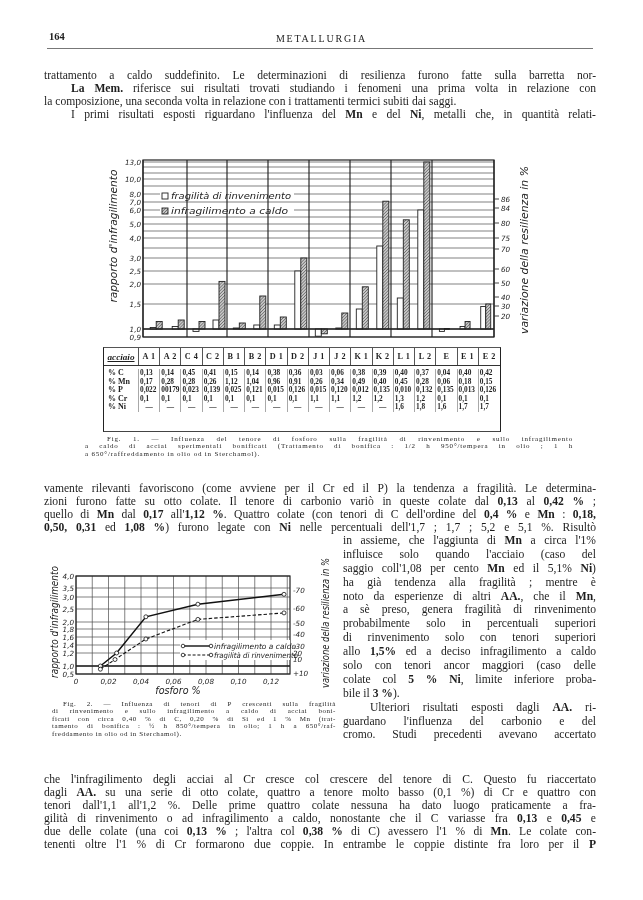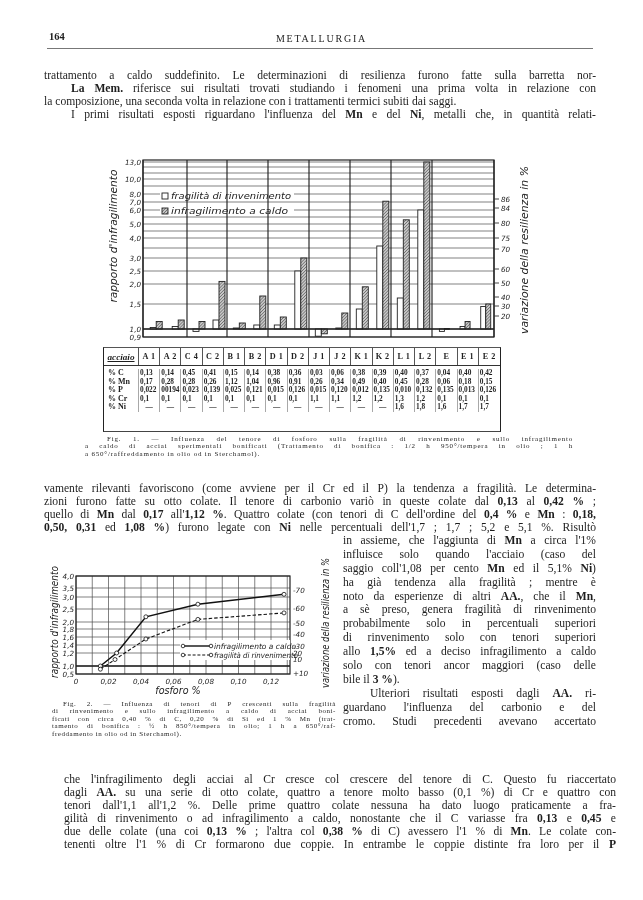--- a/index.html
+++ b/index.html
@@ -15,21 +15,21 @@
   .block { font-size: 11.6px; }
   .block .ln { height: 13px; line-height: 13px; text-align: justify; text-align-last: justify; overflow: hidden; }
   #p-right .ln { height: 13.9px; line-height: 13.9px; }
   .ln.ind { text-indent: 27px; }
   .ln.end { text-align-last: left; }
   .ln b { font-weight: bold; }
 
   #p-top    { left: 44px;  top: 69px;  width: 552px; }
   #p-mid    { left: 44px;  top: 482px; width: 552px; }
   #p-right  { left: 343px; top: 534px; width: 253px; }
-  #p-bottom { left: 44px;  top: 773px; width: 552px; margin-left: 20px; }
+  #p-bottom { left: 44px;  top: 773px; width: 552px; }
 
   .cap { font-size: 7px; color: #262626; }
   .cap .ln { height: 7.4px; line-height: 7.4px; text-align: justify; text-align-last: justify; overflow: hidden; white-space: normal; }
   .cap .ln.ind { text-indent: 22px; }
   .cap .ln.end { text-align-last: left; }
   #cap1 { left: 85px; top: 436px; width: 488px; letter-spacing: 0.8px; }
   #cap2 { left: 52px; top: 701px; width: 284px; letter-spacing: 0.55px; }
   #cap2 .ln.ind { text-indent: 11px; }
 
   
@@ -259,21 +259,21 @@
         <div class="tc td">0,40</div>
         <div class="tc td">0,45</div>
         <div class="tc td">0,28</div>
         <div class="tc td">0,06</div>
         <div class="tc td">0,18</div>
         <div class="tc td">0,15</div>
       </div>
       <div class="trow tr">
         <div class="tc rl">% P</div>
         <div class="tc td">0,022</div>
-        <div class="tc td">00194</div>
+        <div class="tc td">00179</div>
         <div class="tc td">0,023</div>
         <div class="tc td">0,139</div>
         <div class="tc td">0,025</div>
         <div class="tc td">0,121</div>
         <div class="tc td">0,015</div>
         <div class="tc td">0,126</div>
         <div class="tc td">0,015</div>
         <div class="tc td">0,120</div>
         <div class="tc td">0,012</div>
         <div class="tc td">0,135</div>
@@ -435,20 +435,21 @@
     <div class="ln">in assieme, che l'aggiunta di <b>Mn</b> a circa l'1%</div>
     <div class="ln">influisce solo quando l'acciaio (caso del</div>
     <div class="ln">saggio coll'1,08 per cento <b>Mn</b> ed il 5,1% <b>Ni</b>)</div>
     <div class="ln">ha già tendenza alla fragilità ; mentre è</div>
     <div class="ln">noto da esperienze di altri <b>AA.</b>, che il <b>Mn</b>,</div>
     <div class="ln">a sè preso, genera fragilità di rinvenimento</div>
     <div class="ln">probabilmente solo in percentuali superiori</div>
     <div class="ln">di rinvenimento solo con tenori superiori</div>
     <div class="ln">allo <b>1,5%</b> ed a deciso infragilimento a caldo</div>
     <div class="ln">solo con tenori ancor maggiori (caso delle</div>
+    <div class="ln">colate col <b>5 %</b> <b>Ni</b>, limite inferiore proba-</div>
     <div class="ln end">bile il <b>3 %</b>).</div>
     <div class="ln ind">Ulteriori risultati esposti dagli <b>AA.</b> ri-</div>
     <div class="ln">guardano l'influenza del carbonio e del</div>
     <div class="ln">cromo. Studi precedenti avevano accertato</div>
   </div>
 
 <div class="abs block" id="p-bottom">
     <div class="ln">che l'infragilimento degli acciai al Cr cresce col crescere del tenore di C. Questo fu riaccertato</div>
     <div class="ln">dagli <b>AA.</b> su una serie di otto colate, quattro a tenore molto basso (0,1 %) di Cr e quattro con</div>
     <div class="ln">tenori dall'1,1 all'1,2 %. Delle prime quattro colate nessuna ha dato luogo praticamente a fra-</div>

